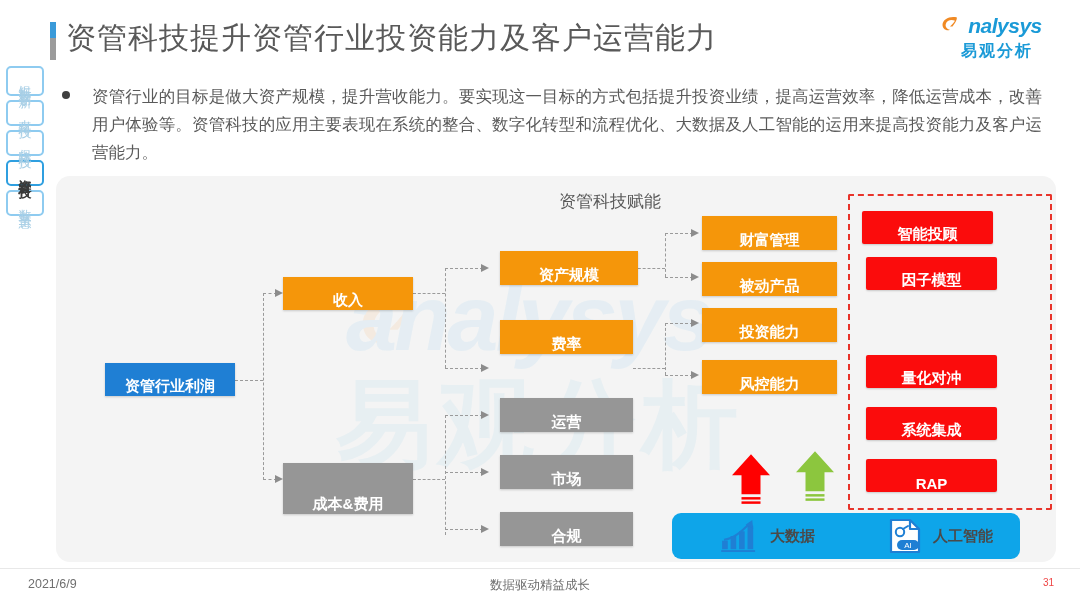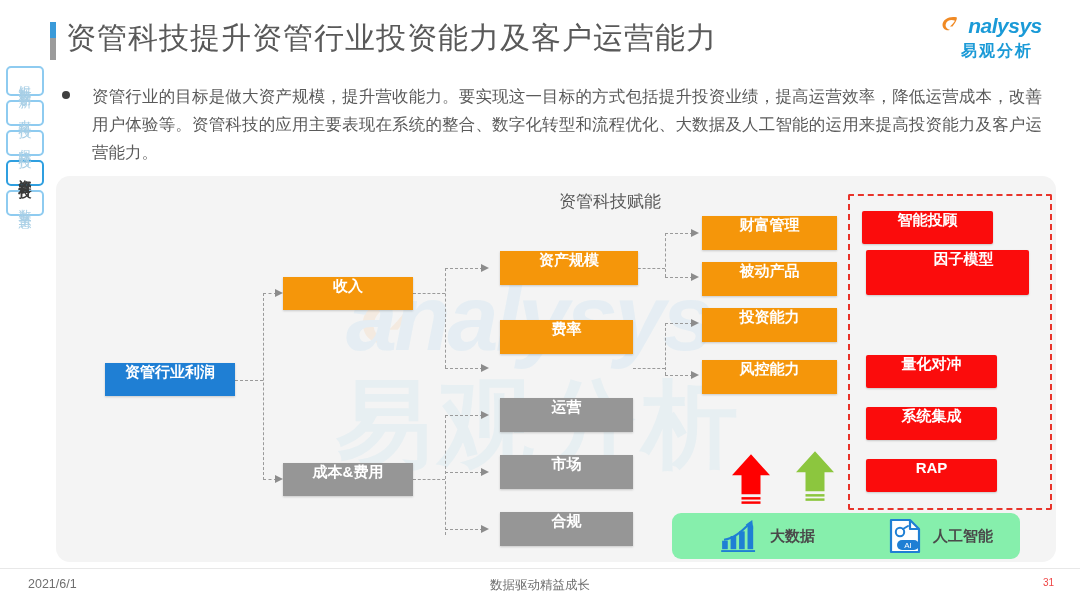--- a/index.html
+++ b/index.html
@@ -63,21 +63,21 @@
     color:#d3e6f2;letter-spacing:-3px;
   }
   .wm-txt2{
     position:absolute;left:30px;top:105px;font-size:96px;font-weight:bold;
     color:#d8e9f0;letter-spacing:6px;
   }
   .wm-a{position:absolute;left:48px;top:30px;width:70px;height:70px;}
 
   
   .node{
-    position:absolute;display:flex;align-items:flex-start;justify-content:center;
+    position:absolute;display:flex;align-items:flex-end;justify-content:center;
     color:#ffffff;font-size:15px;font-weight:bold;
     box-shadow:0 1px 2px rgba(0,0,0,.18);
   }
   .n-blue{background:#1f7fd4;}
   .n-orange{background:#f5960a;}
   .n-gray{background:#969696;}
   .n-red{background:#fb0c0c;border-radius:2px;font-weight:bold;}
 
   
   .red-panel{
@@ -91,21 +91,21 @@
     border-top:4.5px solid transparent;border-bottom:4.5px solid transparent;
     border-left:8px solid #8c8c8c;
   }
 
   
   .uparrow{position:absolute;width:38px;height:52px;}
 
   
   .blue-bar{
     position:absolute;left:616px;top:337px;width:348px;height:46px;
-    background:#86efac;border-radius:9px;display:flex;align-items:center;
+    background:#0ea5e9;border-radius:9px;display:flex;align-items:center;
   }
   .bb-item{display:flex;align-items:center;}
   .bb-label{font-size:15px;color:#4a4a4a;font-weight:bold;margin-left:10px;}
 
   
   .tabs{position:absolute;left:6px;top:66px;width:38px;}
   .tab{
     width:34px;margin-bottom:4px;border:2px solid #8ecbf0;border-radius:5px;
     background:#ffffff;display:flex;align-items:center;justify-content:center;
     padding:7px 0;
@@ -218,21 +218,21 @@
     <div class="h-dash" style="left:609px;top:199px;width:28px;"></div>
     <div class="arrow" style="left:635px;top:194.5px;"></div>
 
     <div class="node n-blue" style="left:49px;top:187px;width:130px;height:33px;">
       <span>资管行业利润</span>
     </div>
 
     <div class="node n-orange" style="left:227px;top:101px;width:130px;height:33px;">
       <span>收入</span>
     </div>
-    <div class="node n-gray" style="left:227px;top:287px;width:130px;height:33px;">
+    <div class="node n-gray" style="left:227px;top:287px;width:130px;height:51px;">
       <span>成本&amp;费用</span>
     </div>
 
     <div class="node n-orange" style="left:444px;top:75px;width:138px;height:34px;">
       <span>资产规模</span>
     </div>
     <div class="node n-orange" style="left:444px;top:144px;width:133px;height:34px;">
       <span>费率</span>
     </div>
     <div class="node n-gray" style="left:444px;top:222px;width:133px;height:34px;">
@@ -255,21 +255,21 @@
       <span>投资能力</span>
     </div>
     <div class="node n-orange" style="left:646px;top:184px;width:135px;height:34px;">
       <span>风控能力</span>
     </div>
 
     <div class="red-panel">
       <div class="node n-red" style="left:12px;top:15px;width:131px;height:33px;position:absolute;">
         <span>智能投顾</span>
       </div>
-      <div class="node n-red" style="left:16px;top:54px;width:131px;height:45px;position:absolute;padding-left:32px;">
+      <div class="node n-red" style="left:16px;top:61px;width:131px;height:33px;position:absolute;">
         <span>因子模型</span>
       </div>
       <div class="node n-red" style="left:16px;top:159px;width:131px;height:33px;position:absolute;">
         <span>量化对冲</span>
       </div>
       <div class="node n-red" style="left:16px;top:211px;width:131px;height:33px;position:absolute;">
         <span>系统集成</span>
       </div>
       <div class="node n-red" style="left:16px;top:263px;width:131px;height:33px;position:absolute;">
         <span>RAP</span>
@@ -309,18 +309,18 @@
           <rect x="9" y="22" width="22" height="10" rx="5" fill="#1f7fd4"></rect>
           <text x="20" y="30" font-size="8" fill="#ffffff" text-anchor="middle" font-family="Liberation Sans, sans-serif">AI</text>
         </svg>
         <span class="bb-label">人工智能</span>
       </div>
     </div>
 
   </div>
 
   <div class="footer">
-    <div class="f-date">2021/6/1</div>
+    <div class="f-date">2021/6/9</div>
     <div class="f-center">数据驱动精益成长</div>
     <div class="f-page">31</div>
   </div>
 
 </div>
 
 </body></html>

